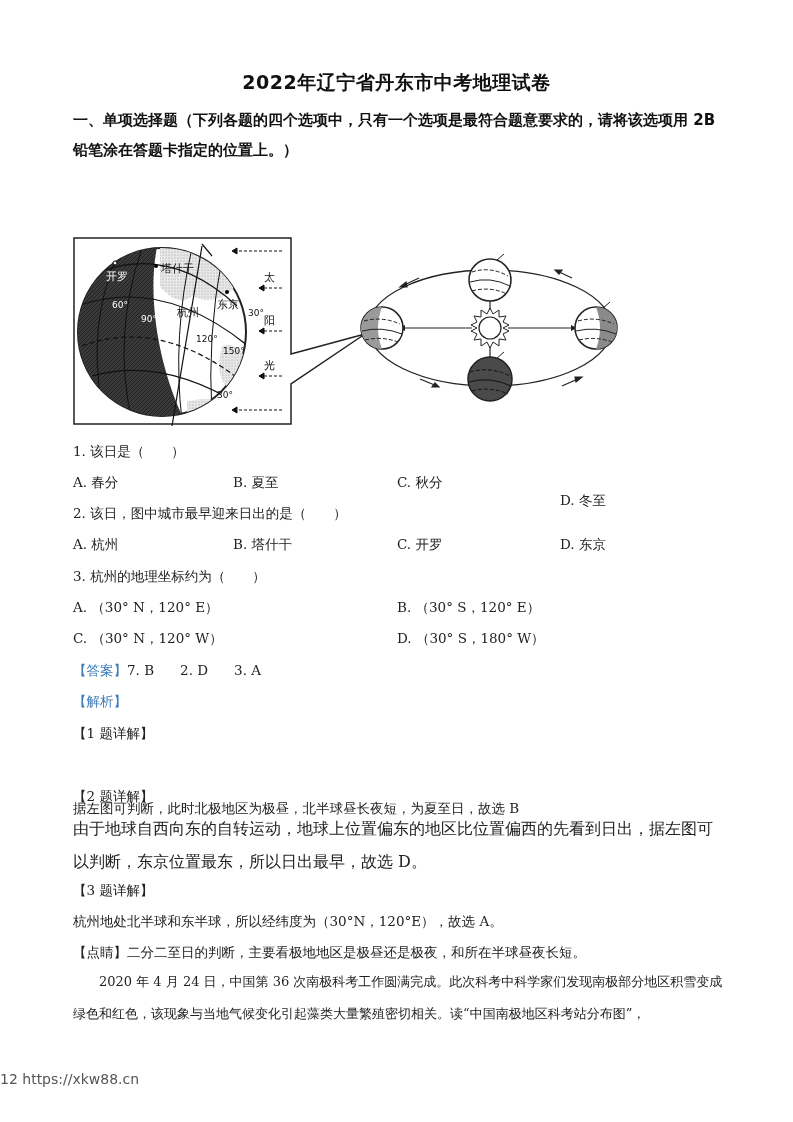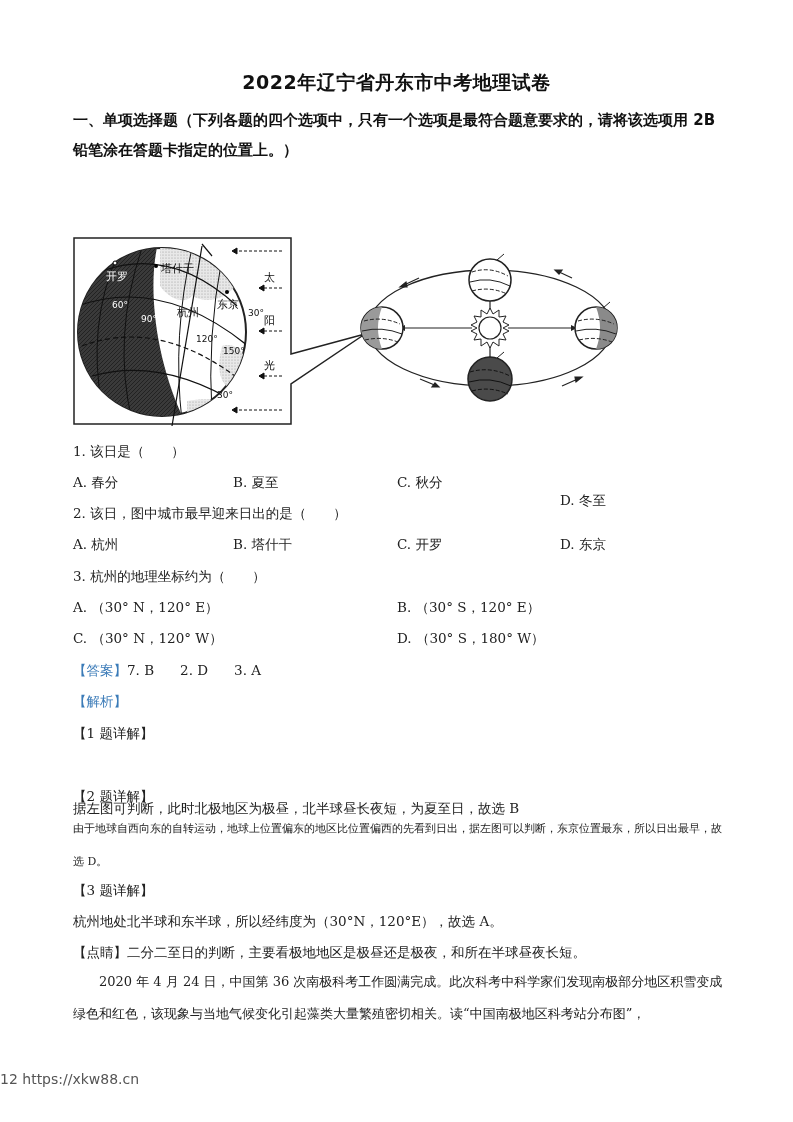--- a/index.html
+++ b/index.html
@@ -202,21 +202,21 @@
   <div class="line" style="top:660px;">
     <span class="blue">【答案】</span><span>7. B</span><span class="ans-gap"></span><span>2. D</span><span class="ans-gap"></span><span>3. A</span>
   </div>
 
   <div class="line blue" style="top:691px;">【解析】</div>
 
   <div class="line" style="top:723px;">【1 题详解】</div>
   <div class="line" style="top:754px;margin-top:44px;">据左图可判断，此时北极地区为极昼，北半球昼长夜短，为夏至日，故选 B</div>
 
   <div class="line" style="top:786px;text-align:right;">【2 题详解】</div>
-  <div class="para" style="top:812px; text-indent:0; font-size:11px; line-height:33px;">由于地球自西向东的自转运动，地球上位置偏东的地区比位置偏西的先看到日出，据左图可以判断，东京位置最东，所以日出最早，故选 D。</div>
+  <div class="para" style="top:812px; text-indent:0; font-size:16px; line-height:33px;">由于地球自西向东的自转运动，地球上位置偏东的地区比位置偏西的先看到日出，据左图可以判断，东京位置最东，所以日出最早，故选 D。</div>
 
   <div class="line" style="top:880px;">【3 题详解】</div>
   <div class="line" style="top:911px;">杭州地处北半球和东半球，所以经纬度为（30°N，120°E），故选 A。</div>
 
   <div class="line" style="top:942px;">
     <span>【点睛】</span><span>二分二至日的判断，主要看极地地区是极昼还是极夜，和所在半球昼夜长短。</span>
   </div>
 
   <div class="para" style="top:966px; line-height:32px;">2020 年 4 月 24 日，中国第 36 次南极科考工作圆满完成。此次科考中科学家们发现南极部分地区积雪变成绿色和红色，该现象与当地气候变化引起藻类大量繁殖密切相关。读“中国南极地区科考站分布图”，</div>
 

